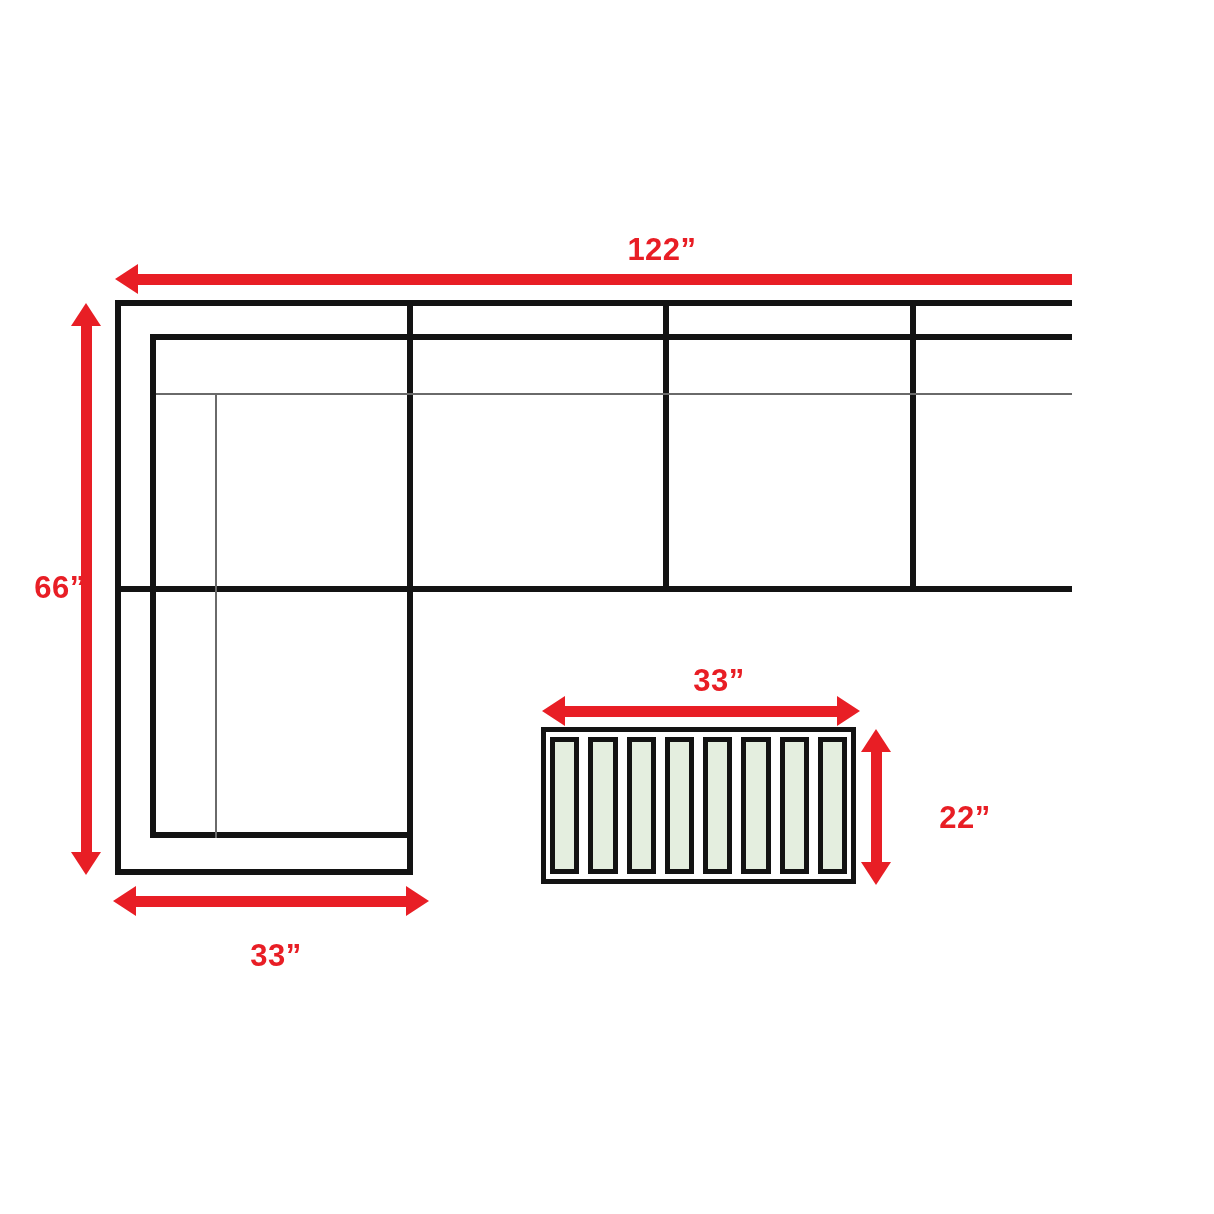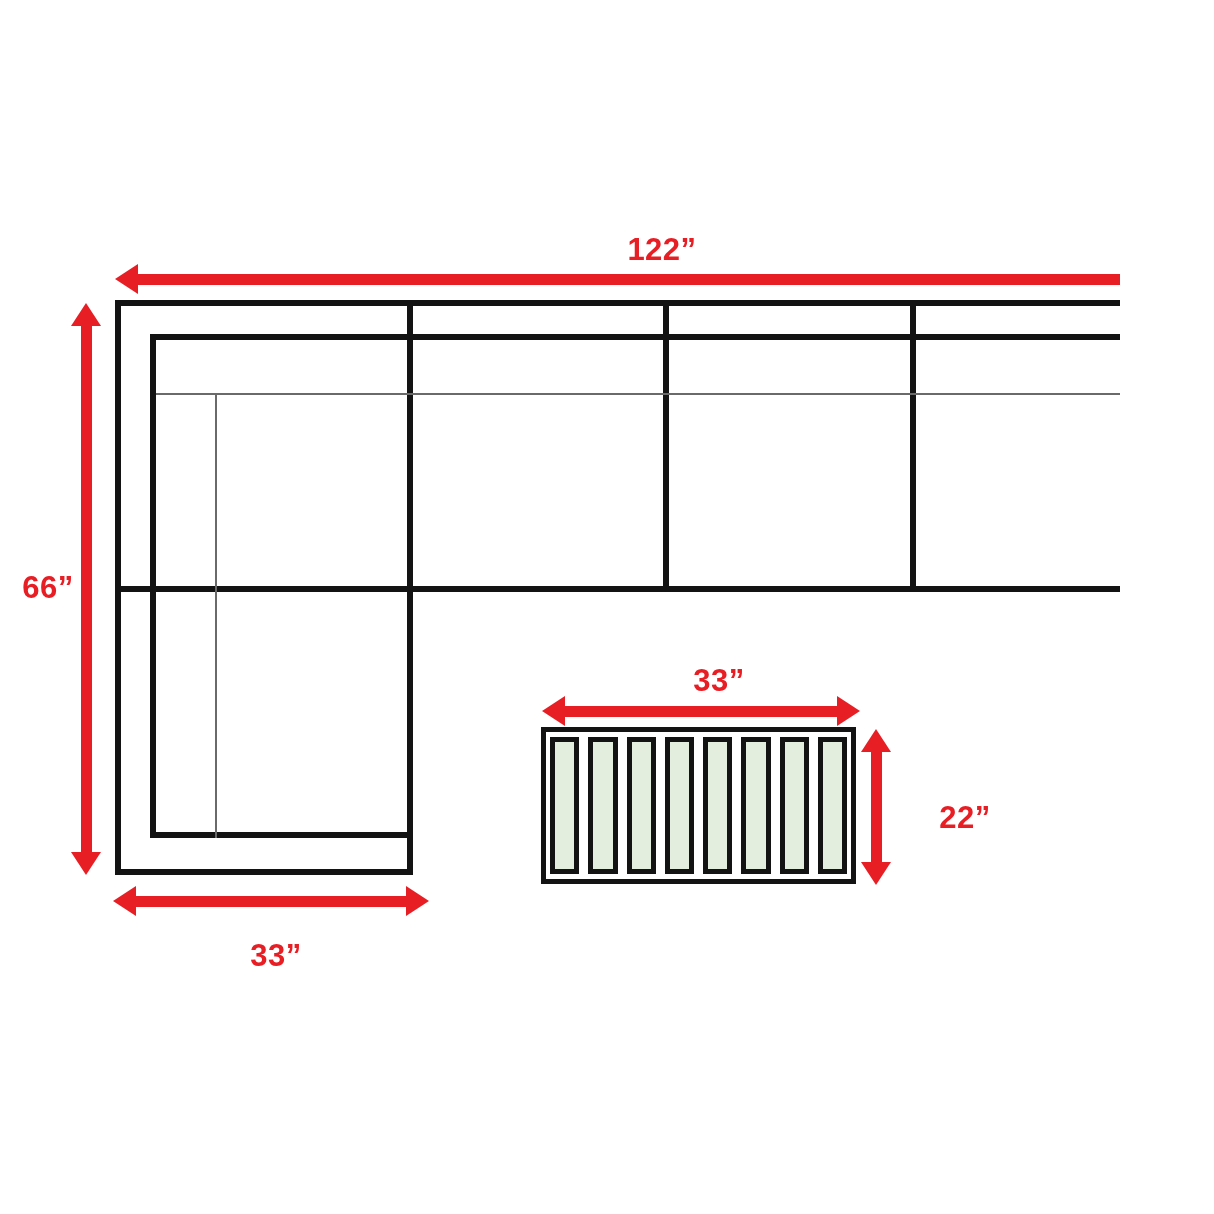--- a/index.html
+++ b/index.html
@@ -9,21 +9,20 @@
     --slat:#e4eedf;
     --bg:#ffffff;
   }
   html,body{margin:0;padding:0;background:#fff;}
   #canvas{
     position:relative;
     width:1072px;height:1214px;
     background:var(--bg);
     overflow:hidden;
     font-family:"Liberation Sans", sans-serif;
-    padding-left:48px;
   }
   
   .line{position:absolute;background:var(--ink);}
   .thin{position:absolute;background:var(--thin);}
   .outline{
     position:absolute;
     border:6px solid var(--ink);
     box-sizing:border-box;
     background:transparent;
   }
@@ -90,21 +89,21 @@
     <div class="shaft-h"></div>
     <div class="head right"></div>
   </div>
   <div class="dim-label" style="left:662px;top:250px;">122”</div>
 
   <div class="arrow-v" style="left:71px;top:303px;height:572px;">
     <div class="head up"></div>
     <div class="shaft-v"></div>
     <div class="head down"></div>
   </div>
-  <div class="dim-label" style="left:48px;top:588px;">66”</div>
+  <div class="dim-label" style="left:60px;top:588px;">66”</div>
 
   <div class="arrow-h" style="left:113px;top:886px;width:316px;">
     <div class="head left"></div>
     <div class="shaft-h"></div>
     <div class="head right"></div>
   </div>
   <div class="dim-label" style="left:276px;top:956px;">33”</div>
 
   <div class="arrow-h" style="left:542px;top:696px;width:318px;">
     <div class="head left"></div>

